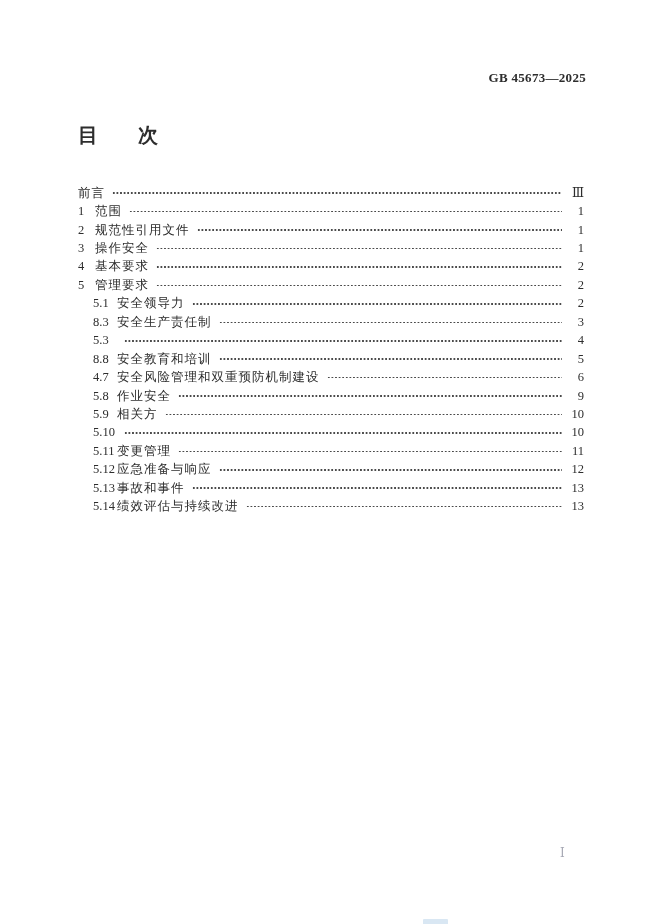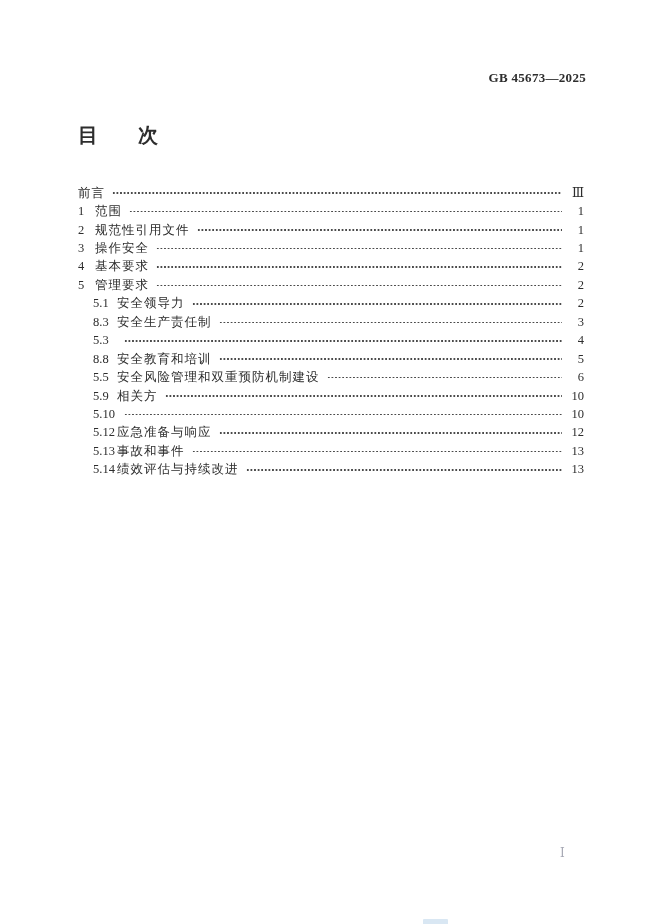--- a/index.html
+++ b/index.html
@@ -145,37 +145,49 @@
     <span class="leader"></span>
     <span class="pagenum">4</span>
   </div>
       <div class="toc-row level1">
     <span class="num">8.8</span>
     <span class="label">安全教育和培训</span>
     <span class="leader"></span>
     <span class="pagenum">5</span>
   </div>
       <div class="toc-row level1">
-    <span class="num">5.5</span>
+    <span class="num">4.7</span>
     <span class="label">安全风险管理和双重预防机制建设</span>
     <span class="leader"></span>
     <span class="pagenum">6</span>
+  </div>
+      <div class="toc-row level1">
+    <span class="num">5.8</span>
+    <span class="label">作业安全</span>
+    <span class="leader"></span>
+    <span class="pagenum">9</span>
   </div>
       <div class="toc-row level1">
     <span class="num">5.9</span>
     <span class="label">相关方</span>
     <span class="leader"></span>
     <span class="pagenum">10</span>
   </div>
       <div class="toc-row level1">
     <span class="num">5.10</span>
     <span class="leader"></span>
     <span class="pagenum">10</span>
   </div>
       <div class="toc-row level1">
+    <span class="num">5.11</span>
+    <span class="label">变更管理</span>
+    <span class="leader"></span>
+    <span class="pagenum">11</span>
+  </div>
+      <div class="toc-row level1">
     <span class="num">5.12</span>
     <span class="label">应急准备与响应</span>
     <span class="leader"></span>
     <span class="pagenum">12</span>
   </div>
       <div class="toc-row level1">
     <span class="num">5.13</span>
     <span class="label">事故和事件</span>
     <span class="leader"></span>
     <span class="pagenum">13</span>

